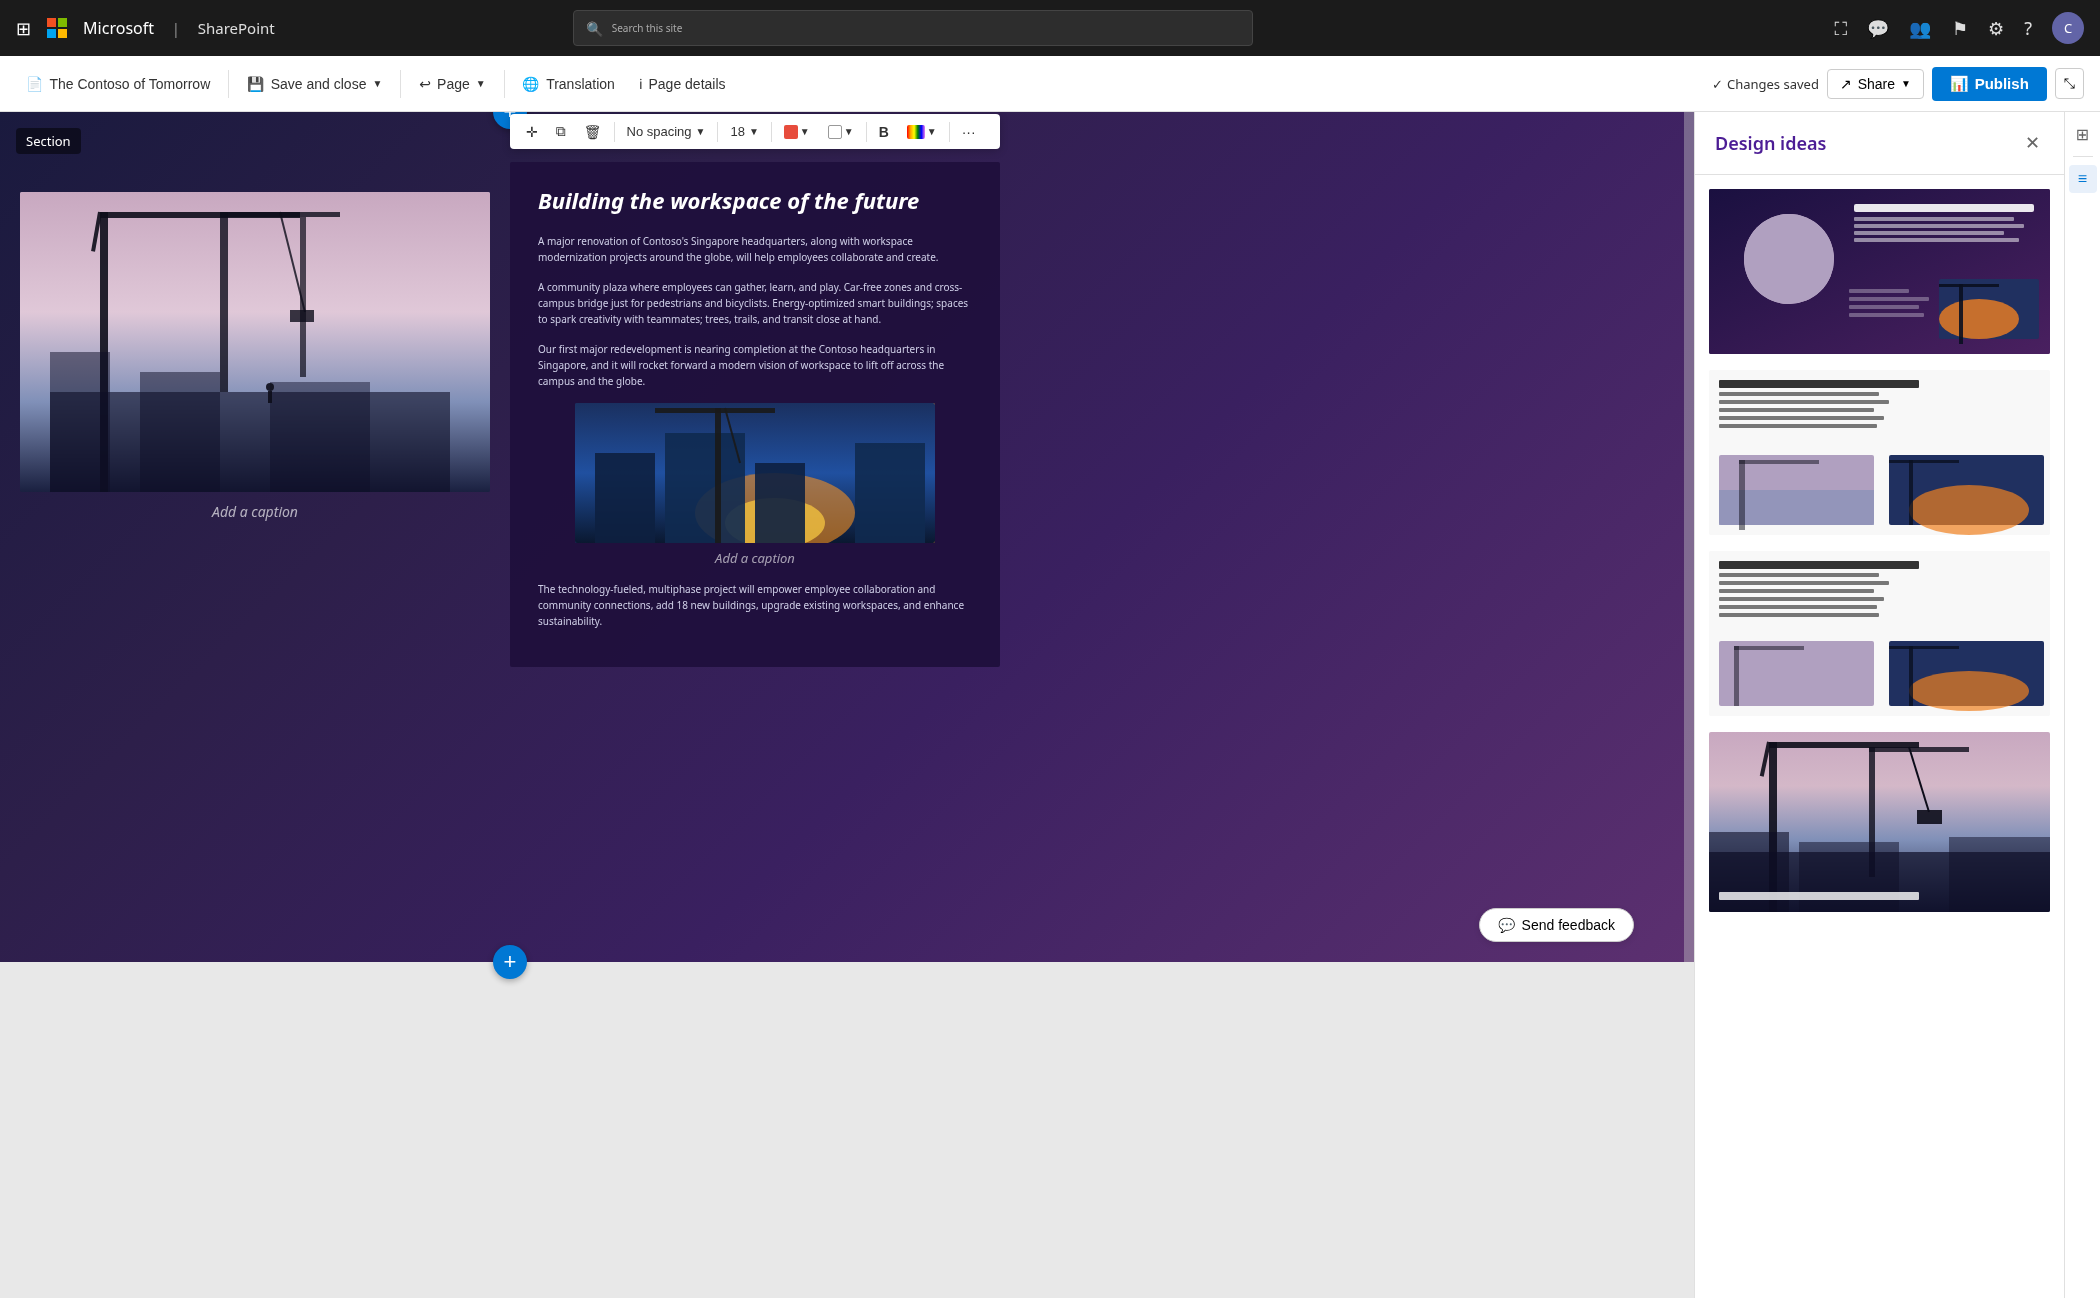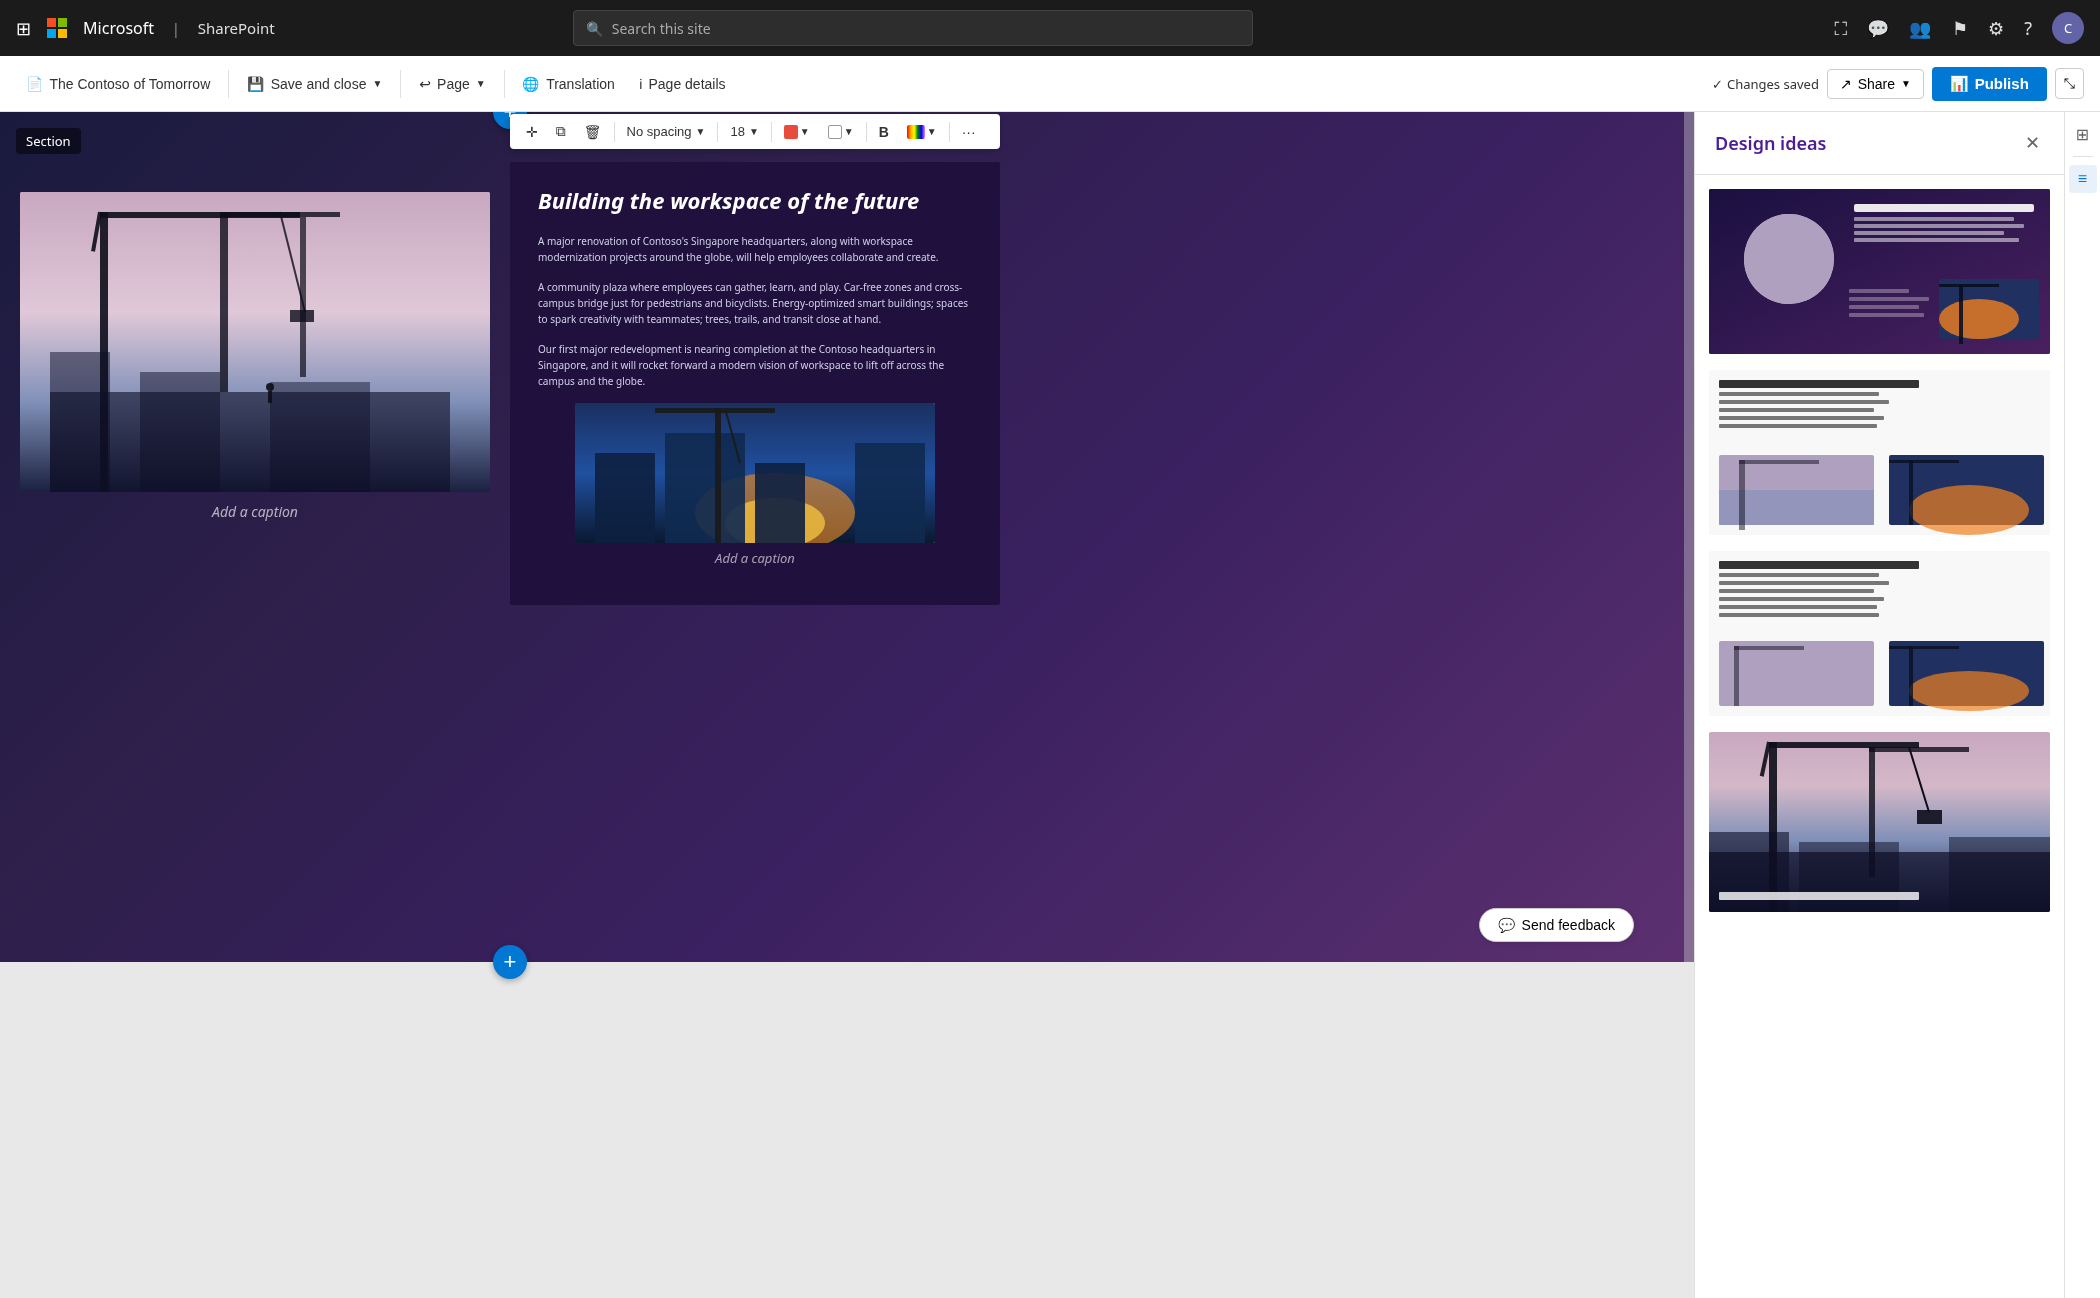--- a/index.html
+++ b/index.html
@@ -369,21 +369,21 @@
     <div class="ms-logo-sq green"></div>
     <div class="ms-logo-sq blue"></div>
     <div class="ms-logo-sq yellow"></div>
   </div>
   <span class="nav-brand">Microsoft</span>
   <span style="color:#fff;opacity:0.5;margin:0 2px;font-size:14px;">|</span>
   <span class="nav-app">SharePoint</span>
 
   <div class="nav-search">
     <span style="font-size:14px;opacity:0.7;">🔍</span>
-    <span style="font-size:14px;">Search this site</span>
+    <span style="font-size:10px;">Search this site</span>
   </div>
 
   <div class="nav-icons">
     <span class="nav-icon-btn">⛶</span>
     <span class="nav-icon-btn">💬</span>
     <span class="nav-icon-btn">👥</span>
     <span class="nav-icon-btn">⚑</span>
     <span class="nav-icon-btn">⚙</span>
     <span class="nav-icon-btn">?</span>
     <div class="nav-avatar">C</div>
@@ -547,20 +547,21 @@
                 <rect x="280" y="40" width="70" height="100" fill="#102a50" opacity="0.9"></rect>
 
                 <rect x="140" y="5" width="6" height="140" fill="#1a1a1a" opacity="0.9"></rect>
                 <rect x="80" y="5" width="120" height="5" fill="#1a1a1a" opacity="0.9"></rect>
                 <line x1="150" y1="5" x2="165" y2="60" stroke="#1a1a1a" stroke-width="2" opacity="0.9"></line>
               </svg>
             </div>
             <div class="inline-img-caption">Add a caption</div>
           </div>
 
+          <p class="article-para">The technology-fueled, multiphase project will empower employee collaboration and community connections, add 18 new buildings, upgrade existing workspaces, and enhance sustainability.</p>
         </div>
       </div>
 
       <button class="plus-btn" style="position:absolute;bottom:-17px;left:510px;">+</button>
 
       <button class="send-feedback">
         <span>💬</span>
         <span>Send feedback</span>
       </button>
 

